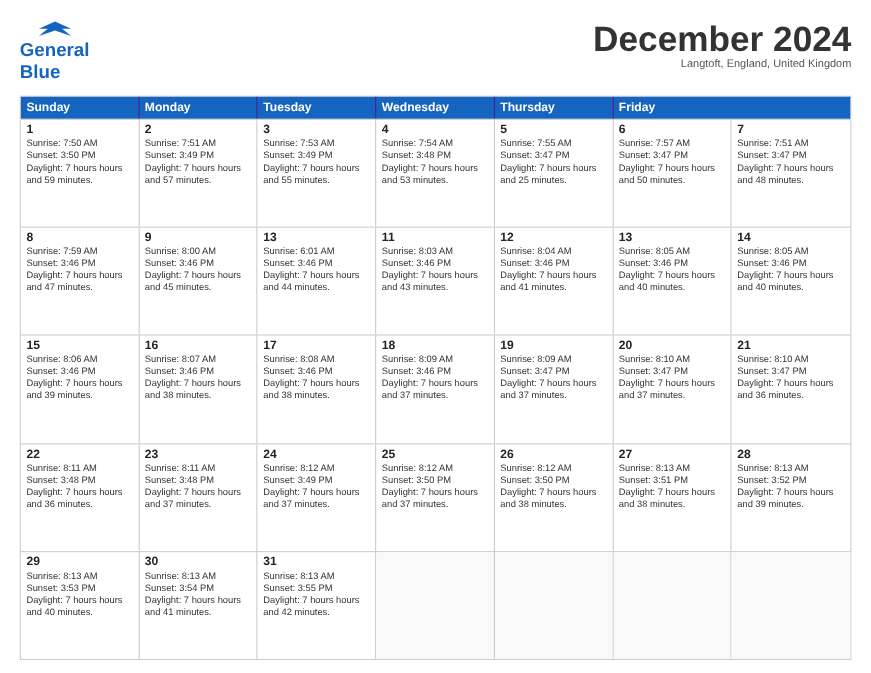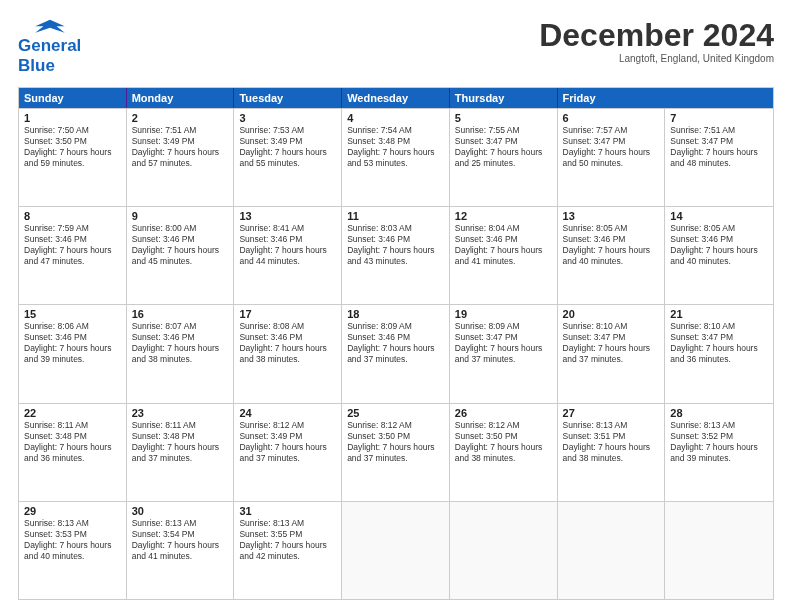--- a/index.html
+++ b/index.html
@@ -200,21 +200,21 @@
       </div>
           <div class="cal-cell">
         <span class="day-num">9</span>
         <span class="cell-line">Sunrise: 8:00 AM</span>
         <span class="cell-line">Sunset: 3:46 PM</span>
         <span class="cell-line">Daylight: 7 hours hours</span>
         <span class="cell-line">and 45 minutes.</span>
       </div>
           <div class="cal-cell">
         <span class="day-num">13</span>
-        <span class="cell-line">Sunrise: 8:41 AM</span>
+        <span class="cell-line">Sunrise: 6:01 AM</span>
         <span class="cell-line">Sunset: 3:46 PM</span>
         <span class="cell-line">Daylight: 7 hours hours</span>
         <span class="cell-line">and 44 minutes.</span>
       </div>
           <div class="cal-cell">
         <span class="day-num">11</span>
         <span class="cell-line">Sunrise: 8:03 AM</span>
         <span class="cell-line">Sunset: 3:46 PM</span>
         <span class="cell-line">Daylight: 7 hours hours</span>
         <span class="cell-line">and 43 minutes.</span>

